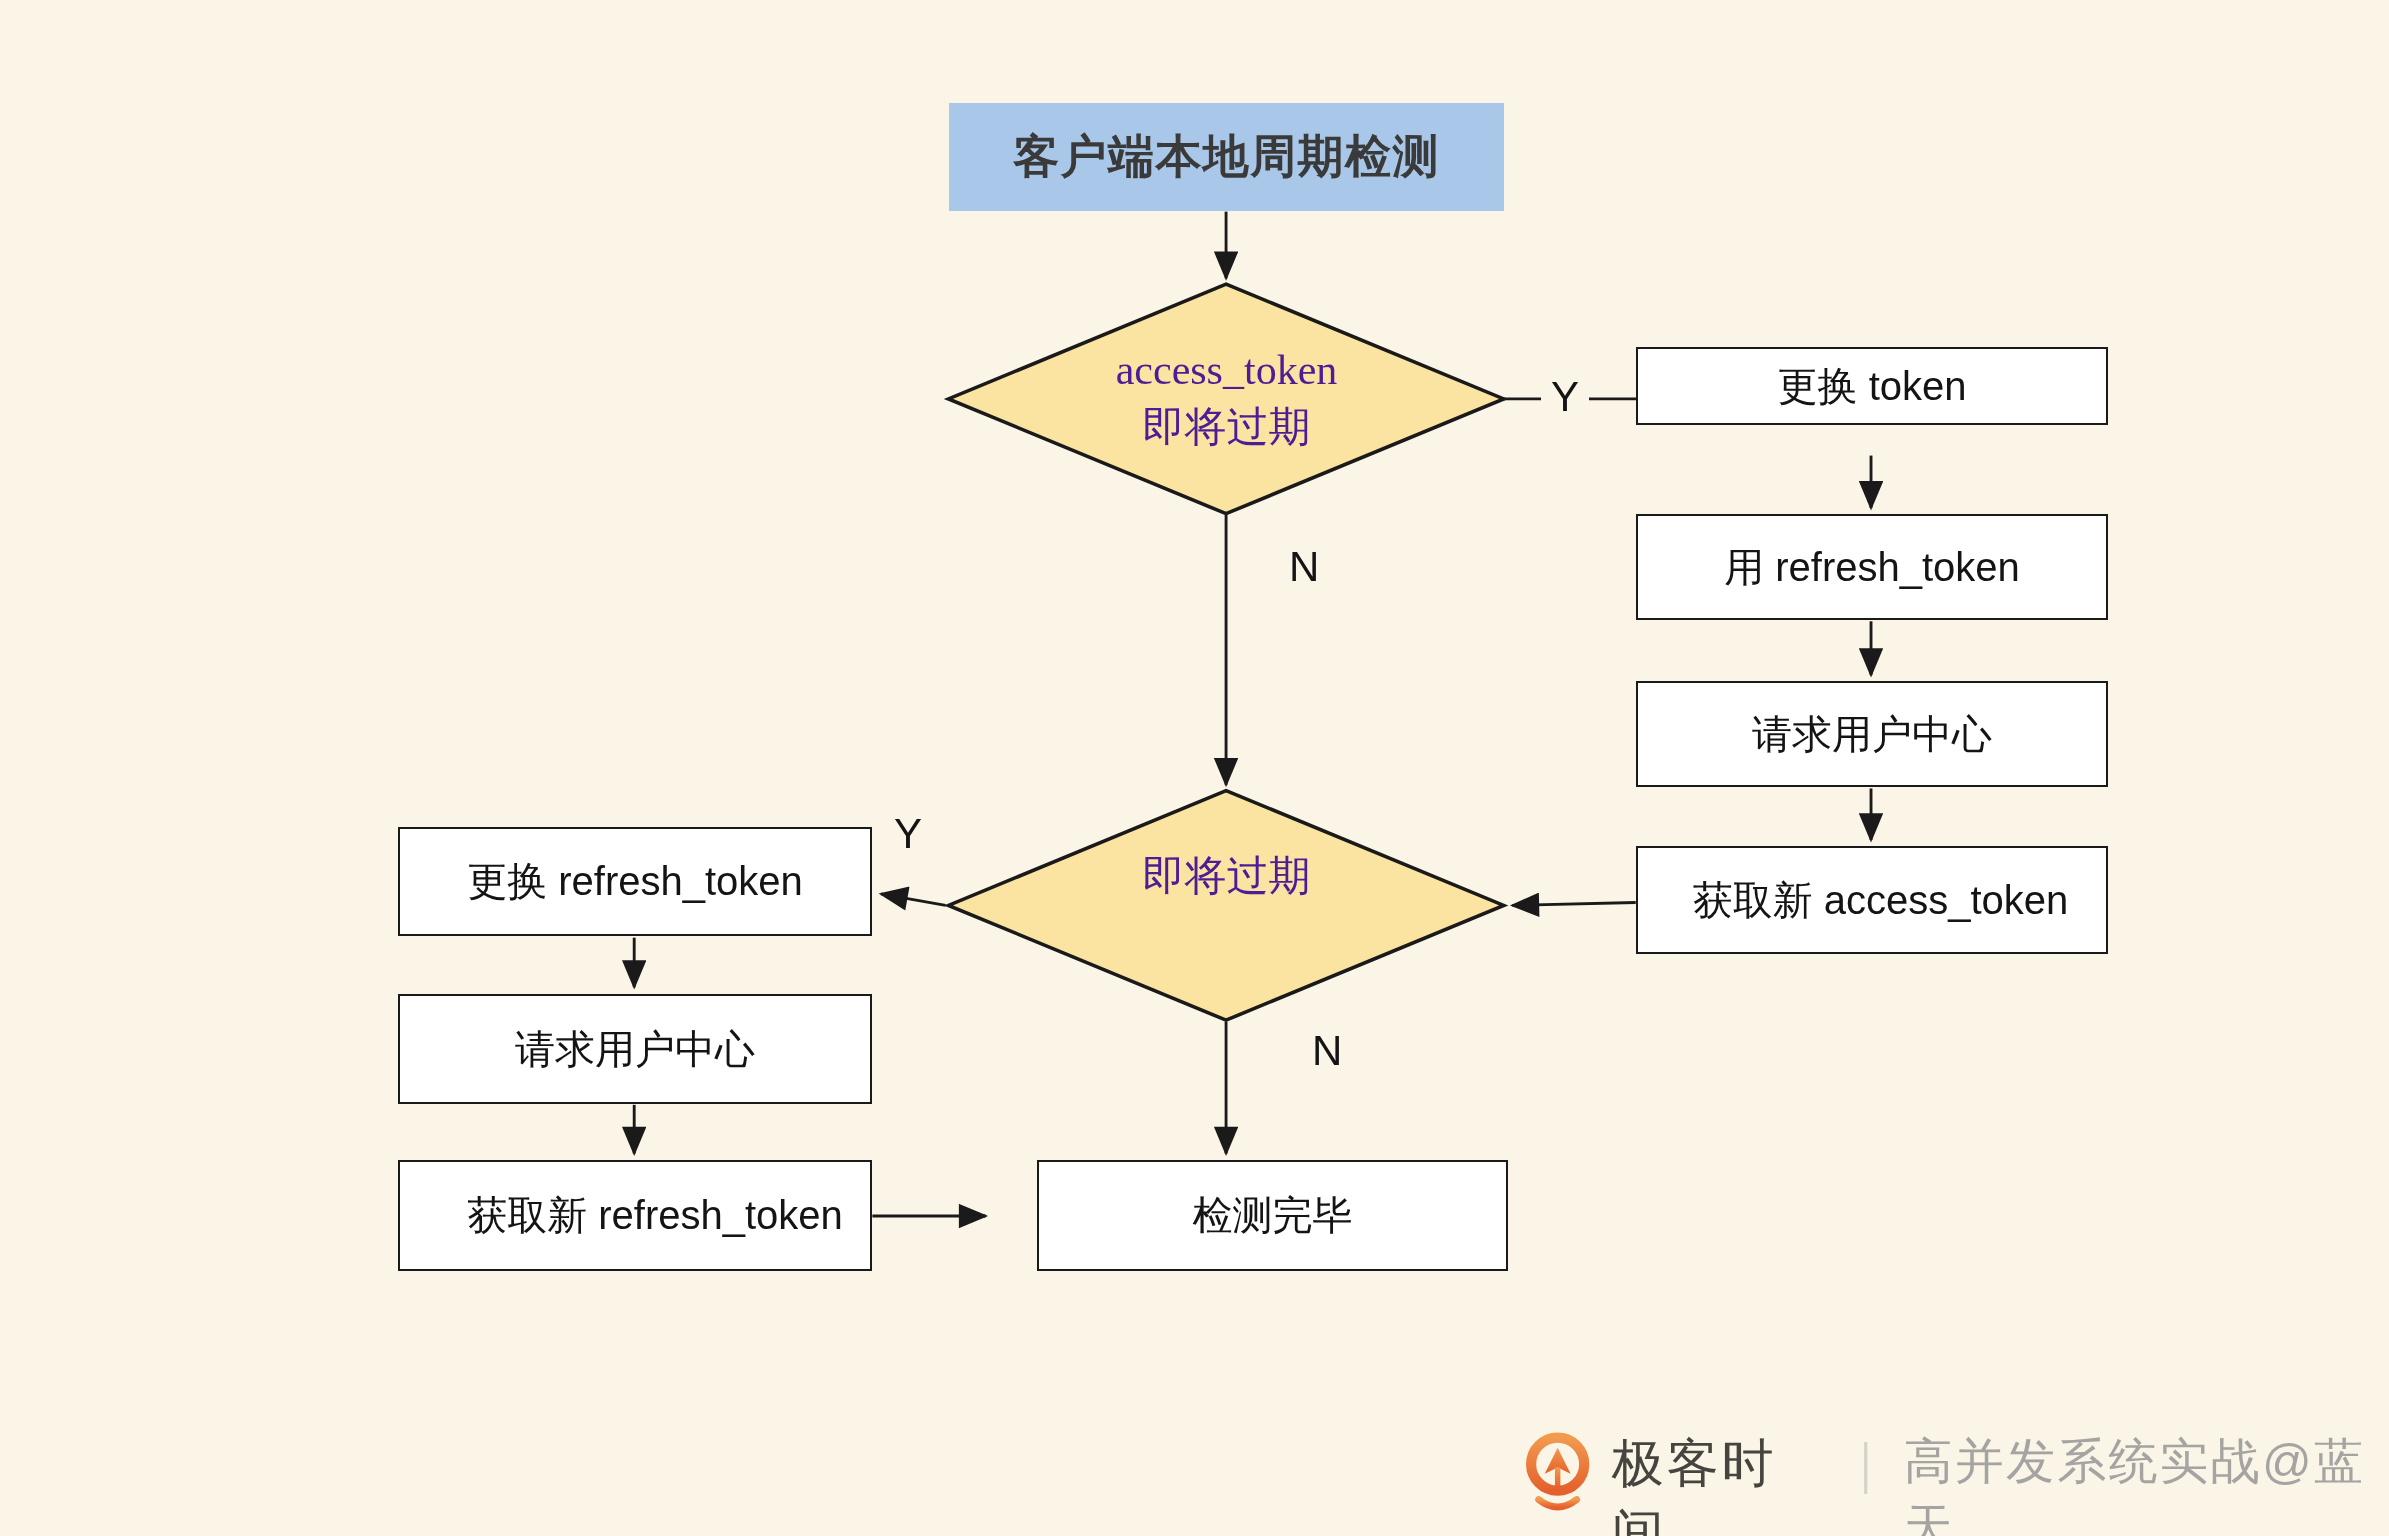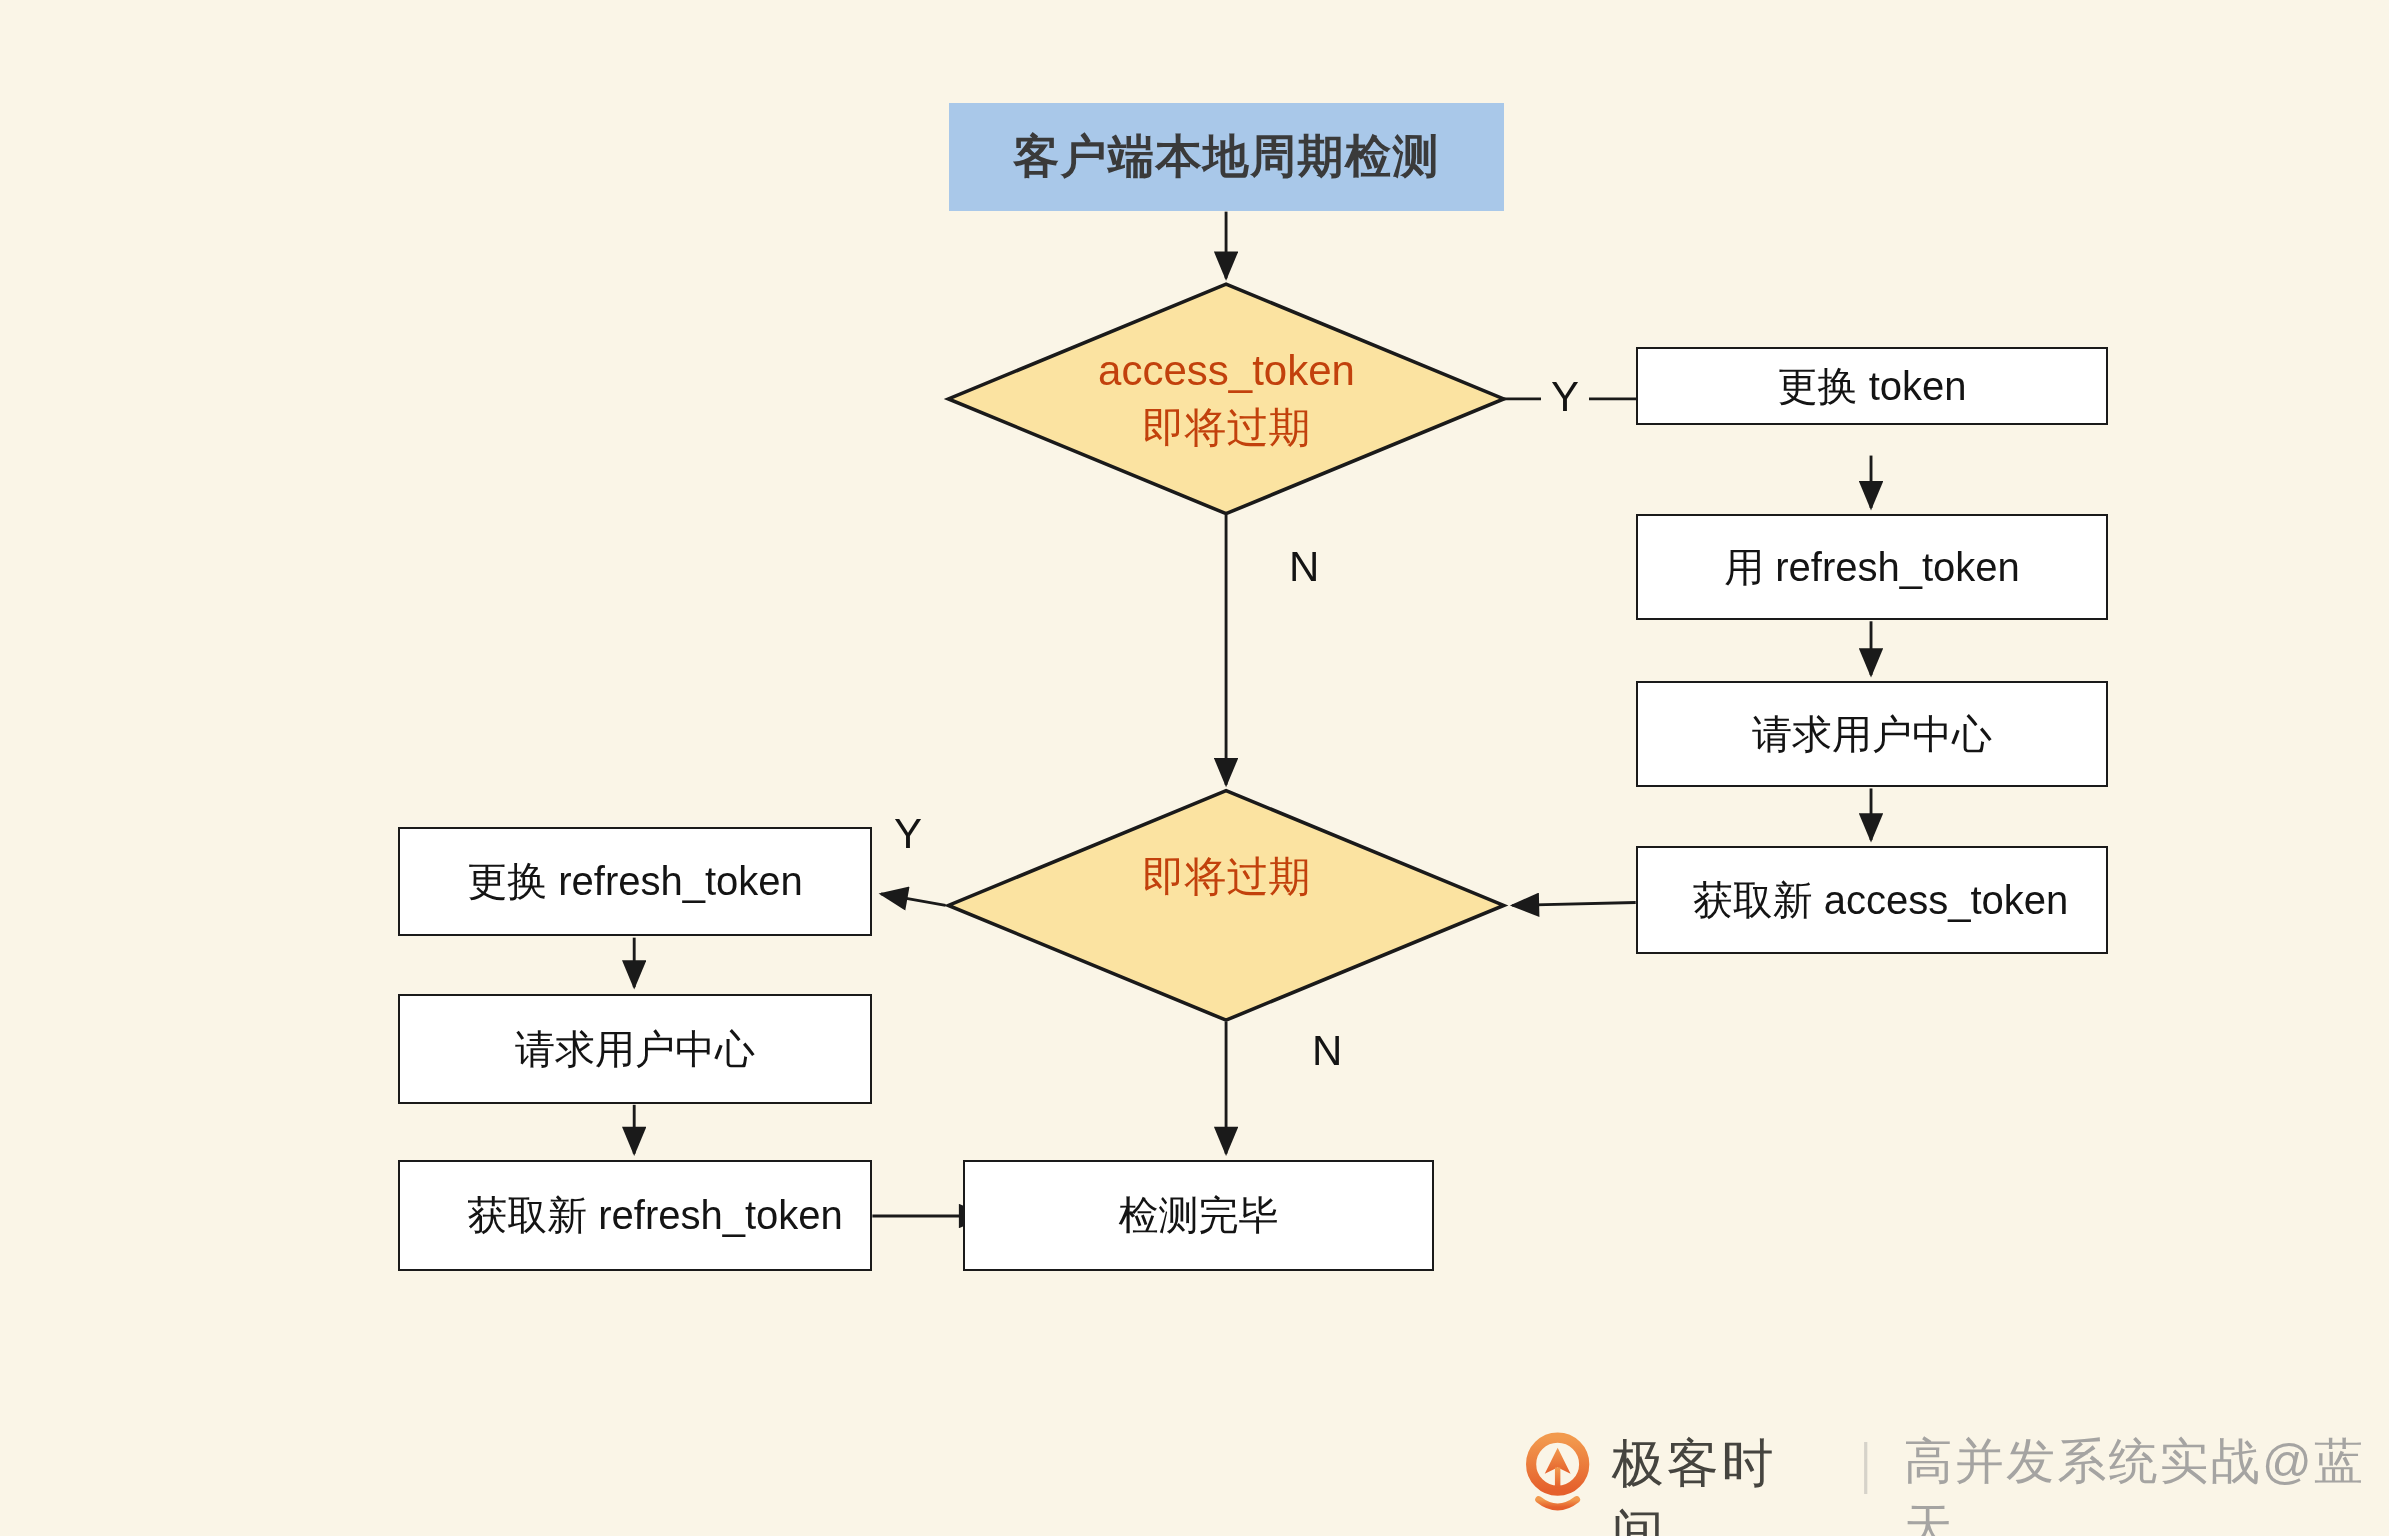--- a/index.html
+++ b/index.html
@@ -45,29 +45,30 @@
     border: 2.9px solid #1a1a1a;
     font-size: 40px;
   }
   #box-replace-token        { left: 1636px; top: 347px;  width: 472px; height: 78px; }
   #box-use-refresh-token    { left: 1636px; top: 514px;  width: 472px; height: 106px; }
   #box-request-center-right { left: 1636px; top: 681px;  width: 472px; height: 106px; }
   #box-get-access-token     { left: 1636px; top: 846px; width: 472px; height: 108px; padding-left: 17px; }
   #box-replace-refresh      { left: 398px;  top: 827px; width: 474px; height: 109px; }
   #box-request-center-left  { left: 398px;  top: 994px; width: 474px; height: 110px; }
   #box-get-refresh-token    { left: 398px;  top: 1160px; width: 474px; height: 111px; padding-left: 40px; }
-  #box-done                 { left: 963px; top: 1160px; width: 471px; height: 111px; }
+  #box-done                 { left: 1037px; top: 1160px; width: 471px; height: 111px; }
 
   .diamond-label {
     position: absolute;
     width: 553px;
     font-size: 42px;
     line-height: 57px;
-    color: #c2410c;
+    color: #4c1d95;
     text-align: center;
+    font-family: Liberation Serif, serif;
   }
   #label-d1 { left: 950px; top: 342px; }
   #label-d2 { left: 950px; top: 848px; }
 
   .edge-label {
     position: absolute;
     font-size: 42px;
     color: #141414;
     background: #faf5e7;
     padding: 1.4px 10px;

